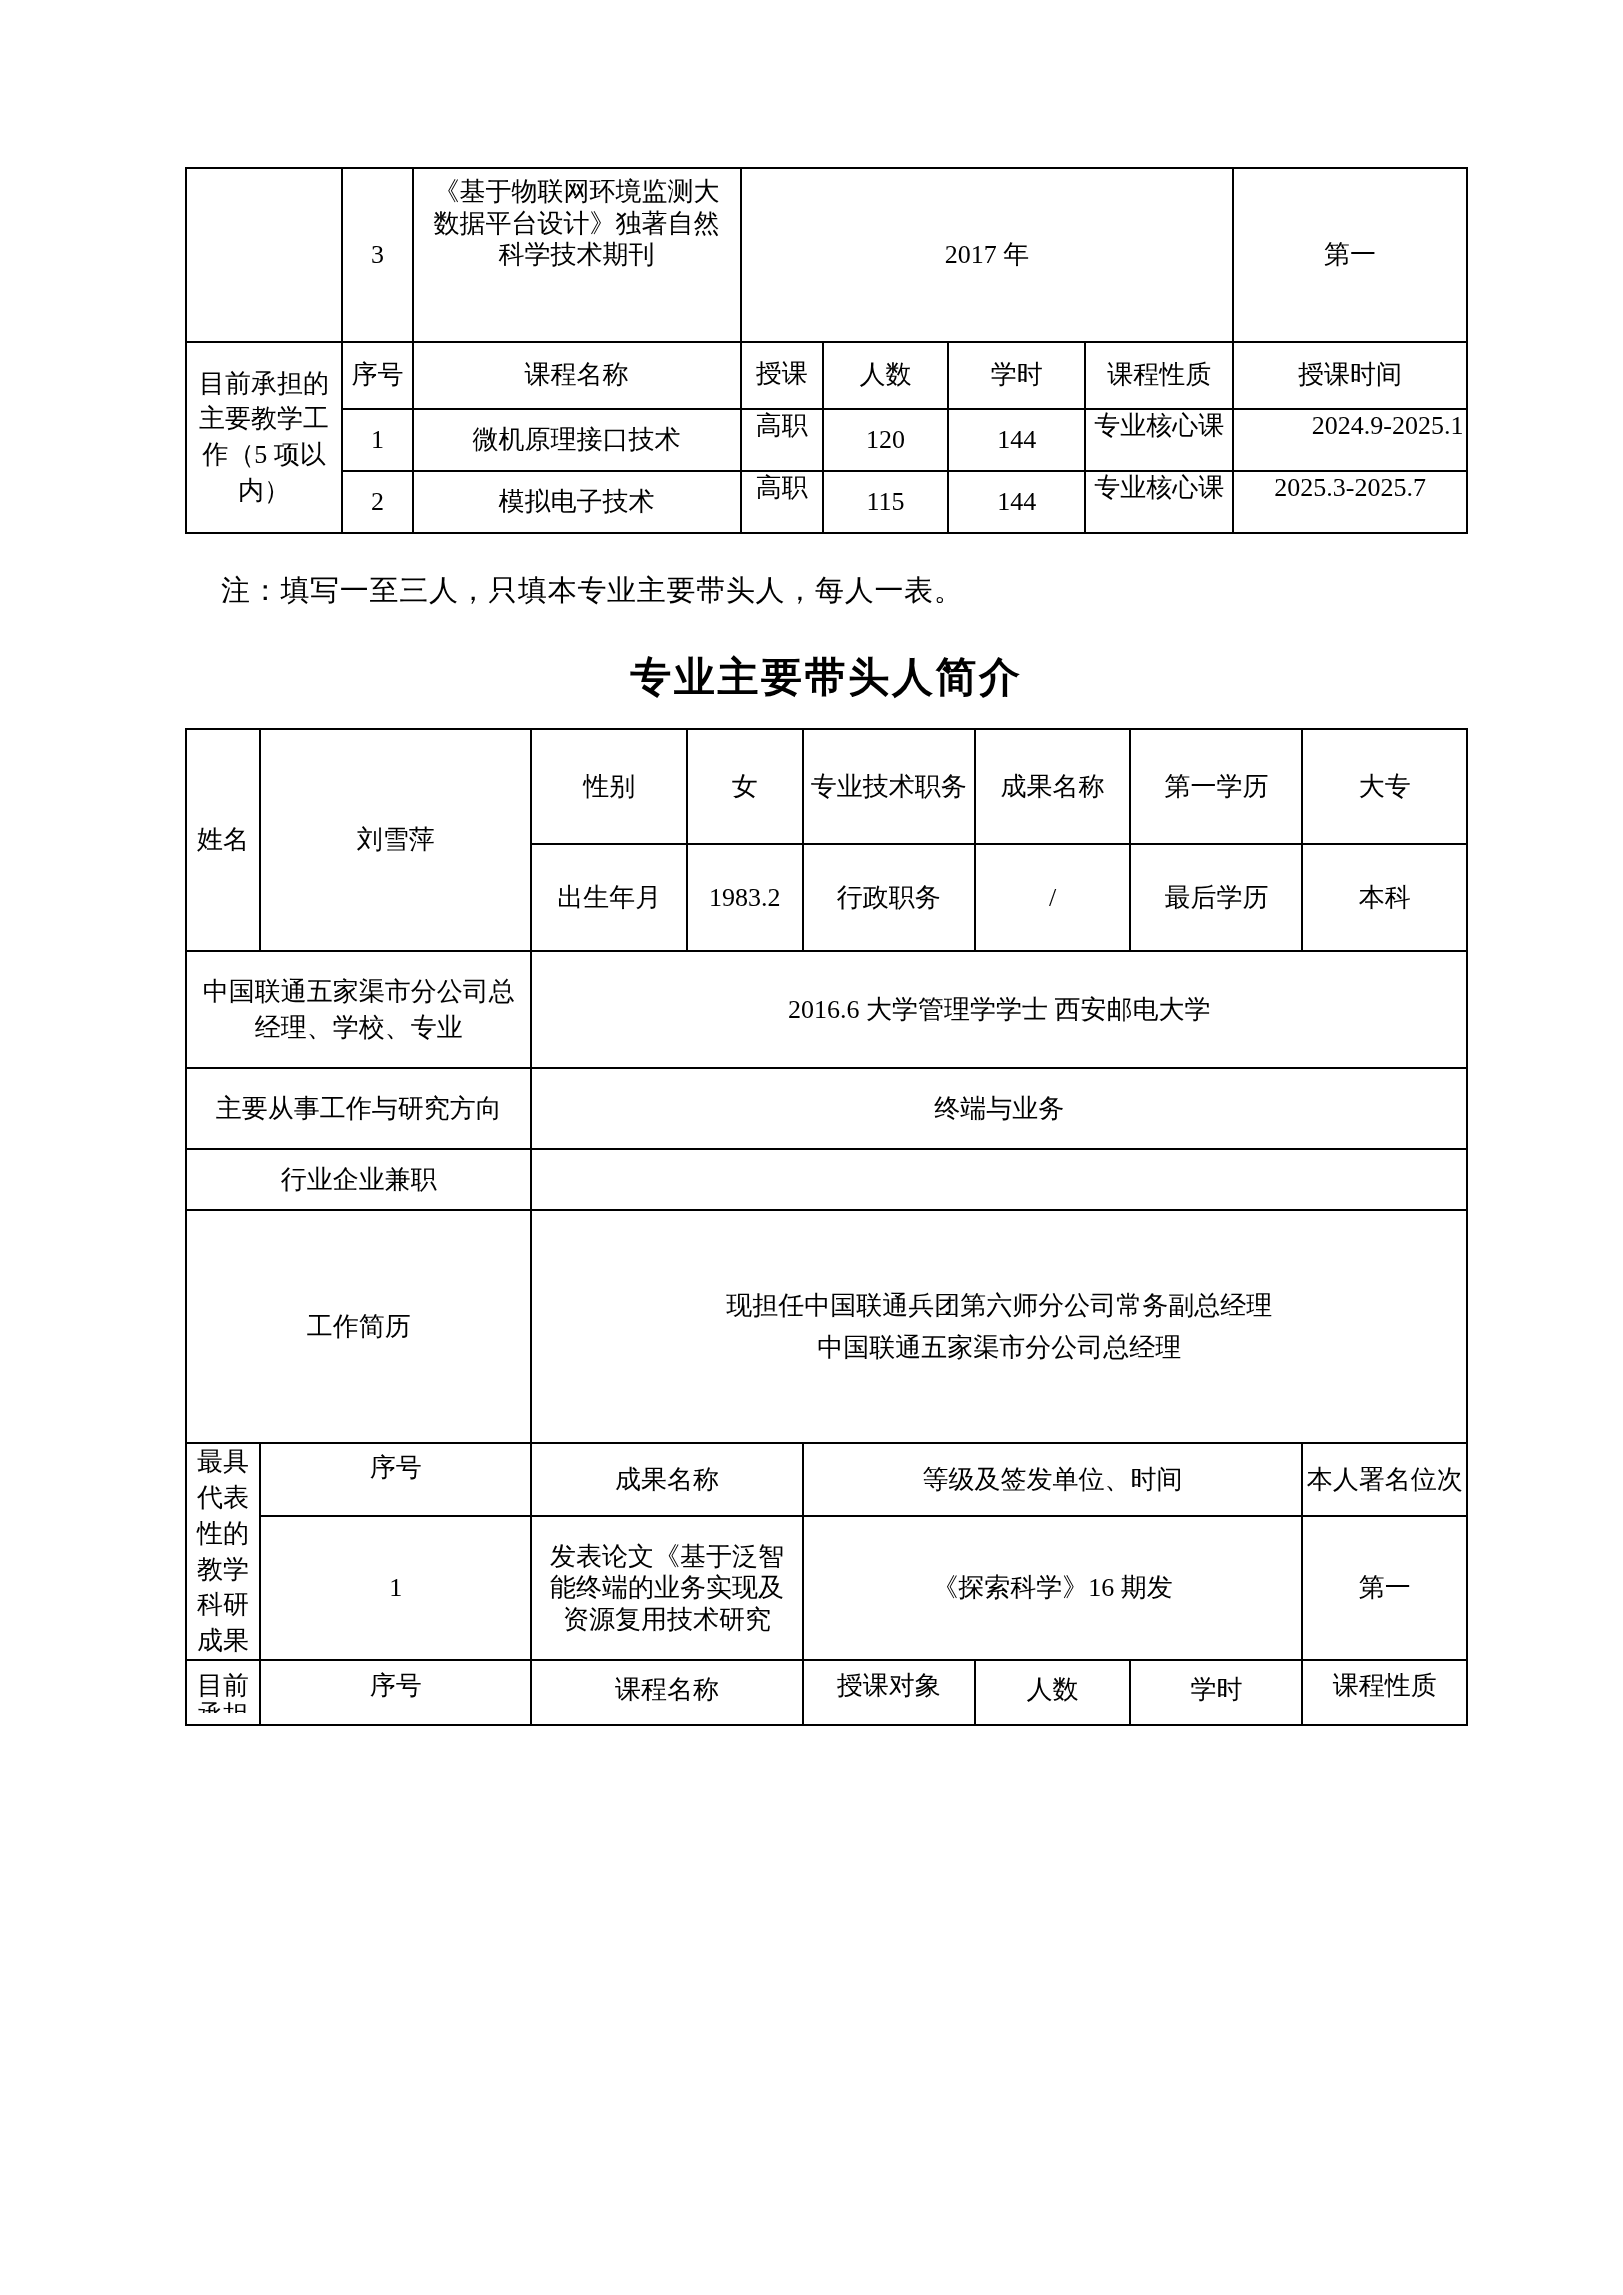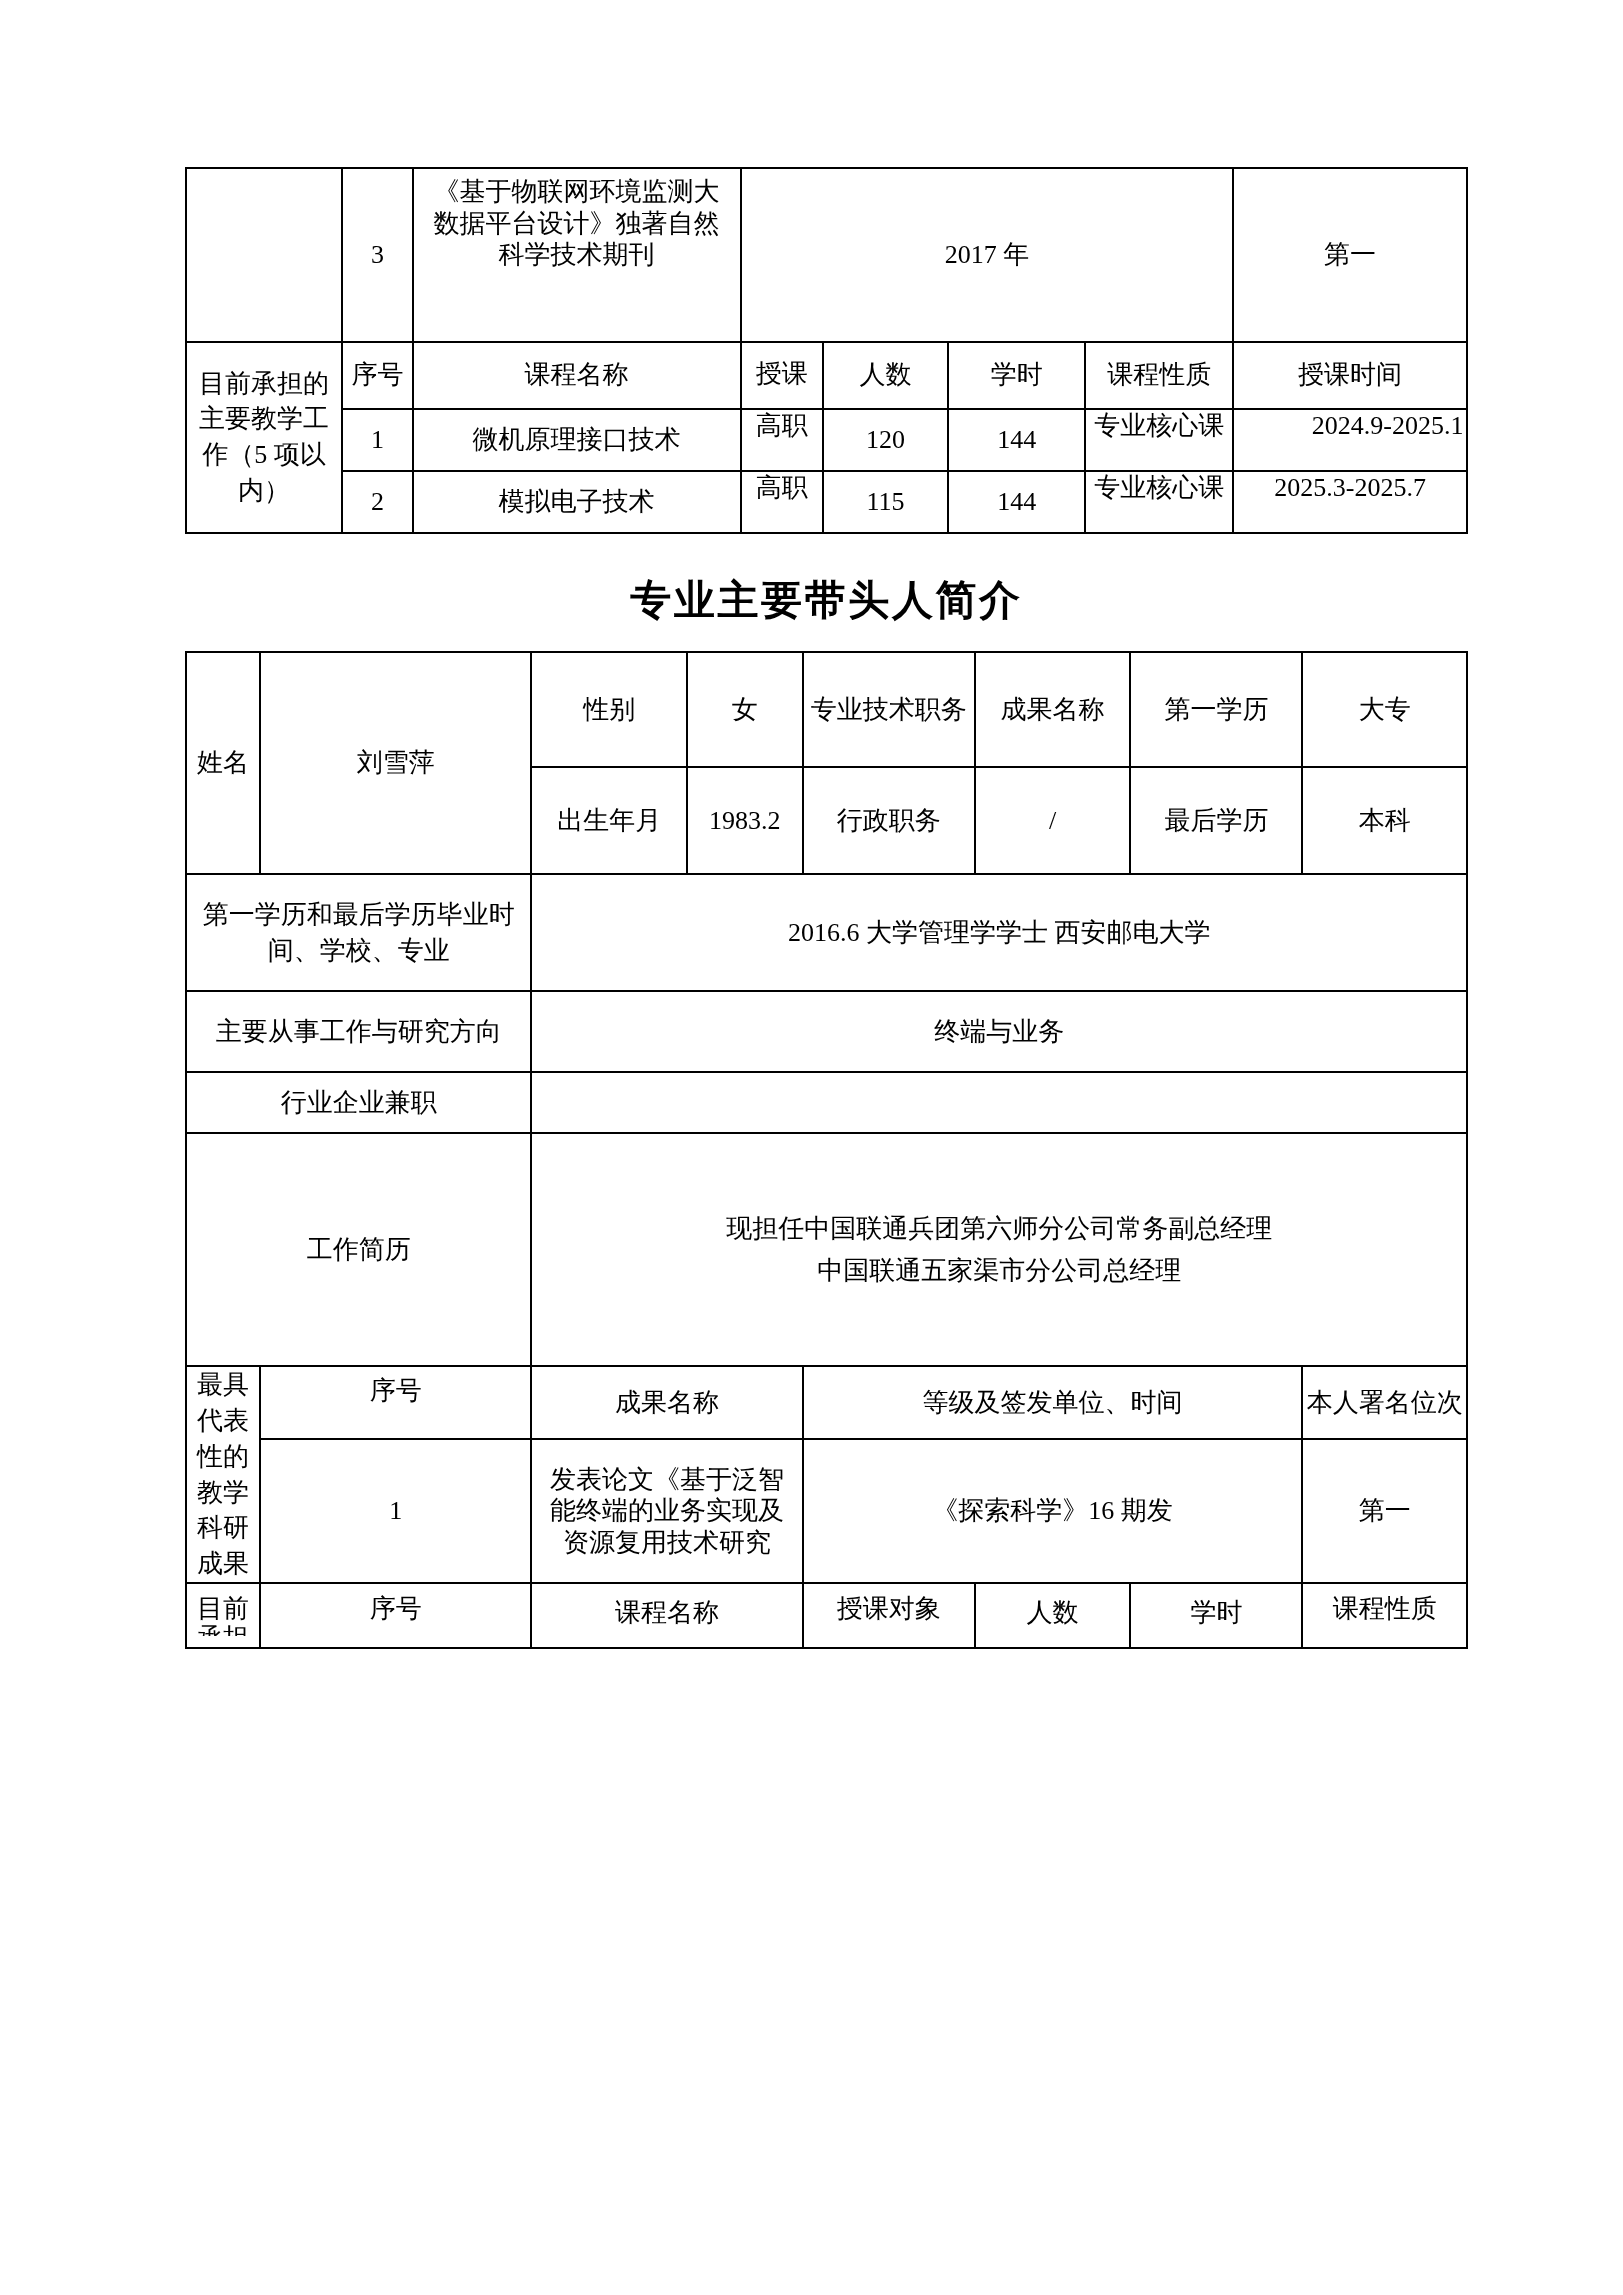--- a/index.html
+++ b/index.html
@@ -151,20 +151,21 @@
         <td class="tight" style="padding:0 2.6px; height:60px; overflow:hidden;">
           <span class="clip-cell-inner" style="display:block; height:56px; line-height:1.1;">专业核心课</span>
         </td>
         <td class="tight" style="padding:0 2.6px; height:60px; overflow:hidden;">
           <span class="clip-cell-inner" style="display:block; height:56px; line-height:1.1;">2025.3-2025.7</span>
         </td>
       </tr>
     </tbody>
       </table>
 
+    <p class="note">注：填写一至三人，只填本专业主要带头人，每人一表。</p>
 
     <h1 class="doc-title">专业主要带头人简介</h1>
 
     <table class="doc">
       <colgroup>
         <col style="width:59px">
         <col style="width:216px">
         <col style="width:124px">
         <col style="width:92px">
         <col style="width:137px">
@@ -188,21 +189,21 @@
       <tr>
         <td class="tight" style="height:105px; padding:0 3.9px;">出生年月</td>
         <td class="tight" style="padding:0 2.6px;">1983.2</td>
         <td class="tight" style="padding:0 3.9px;">行政职务</td>
         <td>/</td>
         <td class="tight" style="padding:0 3.9px;">最后学历</td>
         <td>本科</td>
       </tr>
 
       <tr>
-        <td colspan="2" class="tight" style="height:115px; padding:0 9.2px;">第一学历和最后学历毕业时间、学校、专业</td>
+        <td colspan="2" class="tight" style="height:115px; padding:0 9.2px;">中国联通五家渠市分公司总经理、学校、专业</td>
         <td colspan="6" class="lefttext">2016.6 大学管理学学士  西安邮电大学</td>
       </tr>
 
       <tr>
         <td colspan="2" class="tight" style="height:79px; padding:0 9.2px;">主要从事工作与研究方向</td>
         <td colspan="6" class="lefttext">终端与业务</td>
       </tr>
 
       <tr>
         <td colspan="2" class="tight" style="height:59px; padding:0 9.2px;">行业企业兼职</td>

